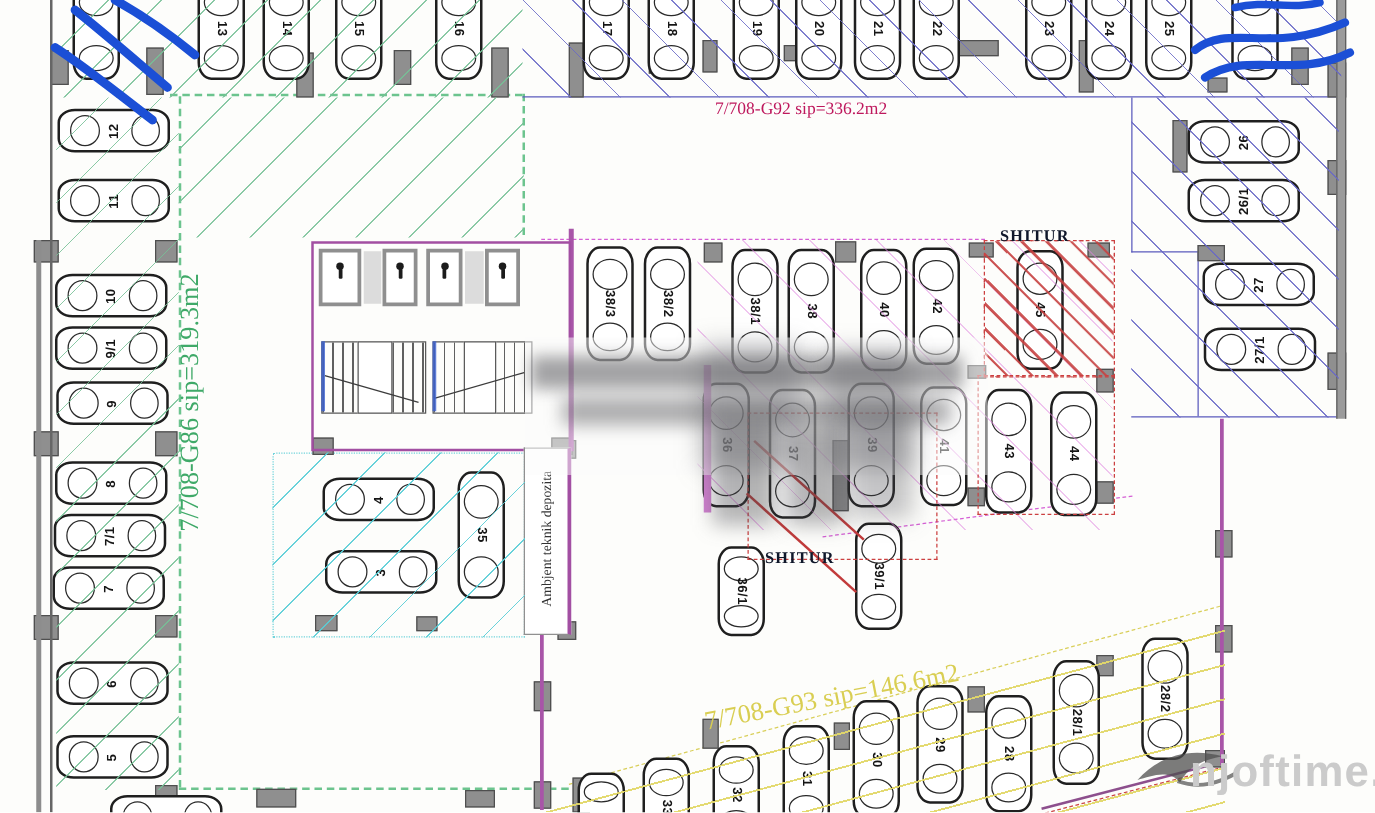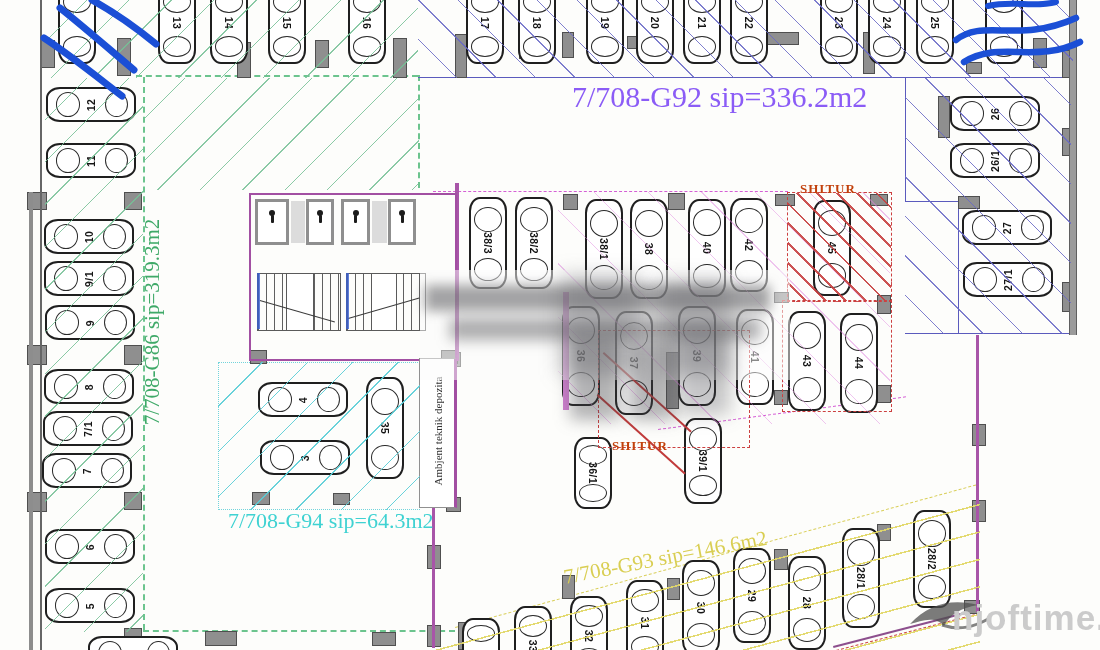--- a/index.html
+++ b/index.html
@@ -34,21 +34,21 @@
   .h .num{transform:translate(-50%,-50%) rotate(-90deg)}
   
   .stair{position:absolute;z-index:4;border:1px solid #5a5a5a;
       background:repeating-linear-gradient(90deg,#606060 0 1px,transparent 1px 8px)}
   .rail{position:absolute;z-index:4;background:#fff;border:1px solid #5a5a5a}
   .elev{position:absolute;z-index:4;background:#fff;border:3px solid #8f8f8f;box-sizing:border-box}
   .eic{position:absolute;left:50%;top:8px;width:6px;height:6px;margin-left:-3px;background:#1c1c1c;border-radius:50%}
   .eic::after{content:"";position:absolute;left:1.5px;top:5px;width:3px;height:8px;background:#1c1c1c;border-radius:1px}
   
   .albl{position:absolute;z-index:8;font-family:"Liberation Serif",serif;white-space:nowrap}
-  .sold{position:absolute;z-index:8;font:bold 13px "Liberation Serif",serif;color:#c2410c;letter-spacing:1px}
+  .sold{position:absolute;z-index:8;font:bold 13px "Liberation Serif",serif;color:#0f172a;letter-spacing:1px}
   .wm{position:absolute;z-index:11;font:bold 35px "Liberation Sans",sans-serif;color:#cbcbcb;letter-spacing:1px}
   .smudge{position:absolute;z-index:10;pointer-events:none}
   .scrib{position:absolute;z-index:9;pointer-events:none}
 </style>
 </head>
 <body>
 
 <div class="plan">
 
   <div class="ht ht-green" style="left:45px;top:0;width:373px;height:78px"></div>
@@ -344,23 +344,22 @@
       <span class="num">28/2</span>
     </div>
 
   <div class="ht ht-red" style="left:787px;top:192px;width:103px;height:108px;border:1.5px dashed #cc4040;z-index:6"></div>
   <b class="ln" style="left:782px;top:300px;width:108px;height:110px;border:1.5px dashed #cc4040;z-index:6"></b>
   <b class="ln" style="left:598px;top:330px;width:150px;height:116px;border:1.5px dashed #cc4040;z-index:6"></b>
   <b class="ln" style="left:604px;top:352px;width:118px;border-top:2.5px solid #c23b3b;transform:rotate(42deg);transform-origin:0 0;z-index:6"></b>
   <b class="ln" style="left:598px;top:394px;width:118px;border-top:2.5px solid #c23b3b;transform:rotate(42deg);transform-origin:0 0;z-index:6"></b>
   <div class="wl" style="left:563px;top:292px;width:6px;height:118px;background:#d080d0"></div>
 
-  <span class="albl" style="left:572px;top:80px;font-size:30px;color:#8b5cf6">7/708-G92 sip=336.2m2</span>
+  <span class="albl" style="left:572px;top:80px;font-size:14px;color:#be185d">7/708-G92 sip=336.2m2</span>
   <span class="albl" style="left:152px;top:322px;font-size:21px;color:#3fa968;transform:translate(-50%,-50%) rotate(-90deg)">7/708-G86 sip=319.3m2</span>
-  <span class="albl" style="left:228px;top:508px;font-size:22px;color:#3fd2d2">7/708-G94 sip=64.3m2</span>
   <span class="albl" style="left:564px;top:565px;font-size:21px;color:#d9ce52;transform:rotate(-11deg);transform-origin:0 50%">7/708-G93 sip=146.6m2</span>
   <span class="sold" style="left:800px;top:181px">SHITUR</span>
   <span class="sold" style="left:612px;top:438px">SHITUR</span>
 
   <svg class="scrib" style="left:908px;top:594px;z-index:11" width="84" height="45" viewBox="0 0 84 45">
     <path d="M2,30 C20,10 44,4 70,11 C52,14 42,21 36,32 C27,21 13,27 2,30 Z" fill="#4f4f4f" opacity="0.75"></path>
     <path d="M34,31 C52,37 66,33 82,24" stroke="#4f4f4f" stroke-width="3" fill="none" opacity="0.7"></path>
   </svg>
   <span class="wm" style="left:952px;top:598px">njoftime.al</span>
 

